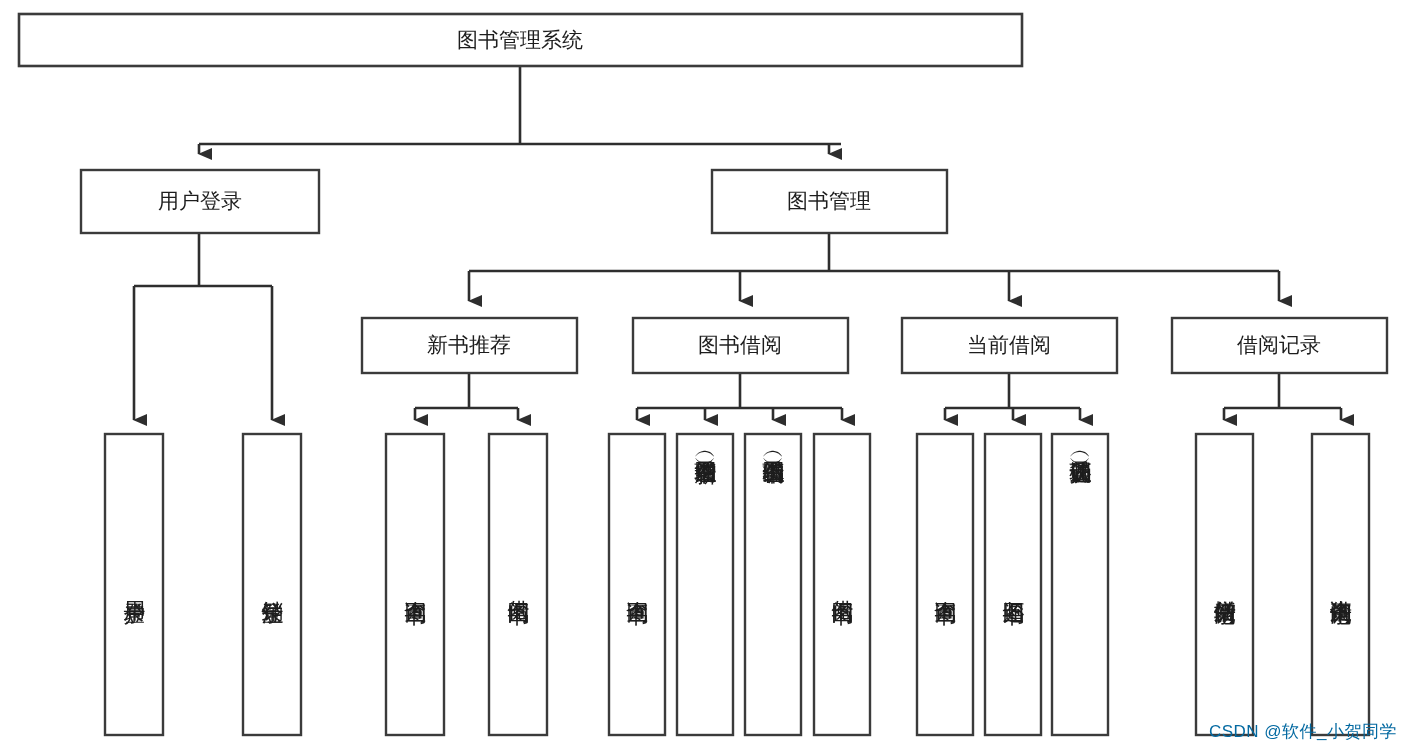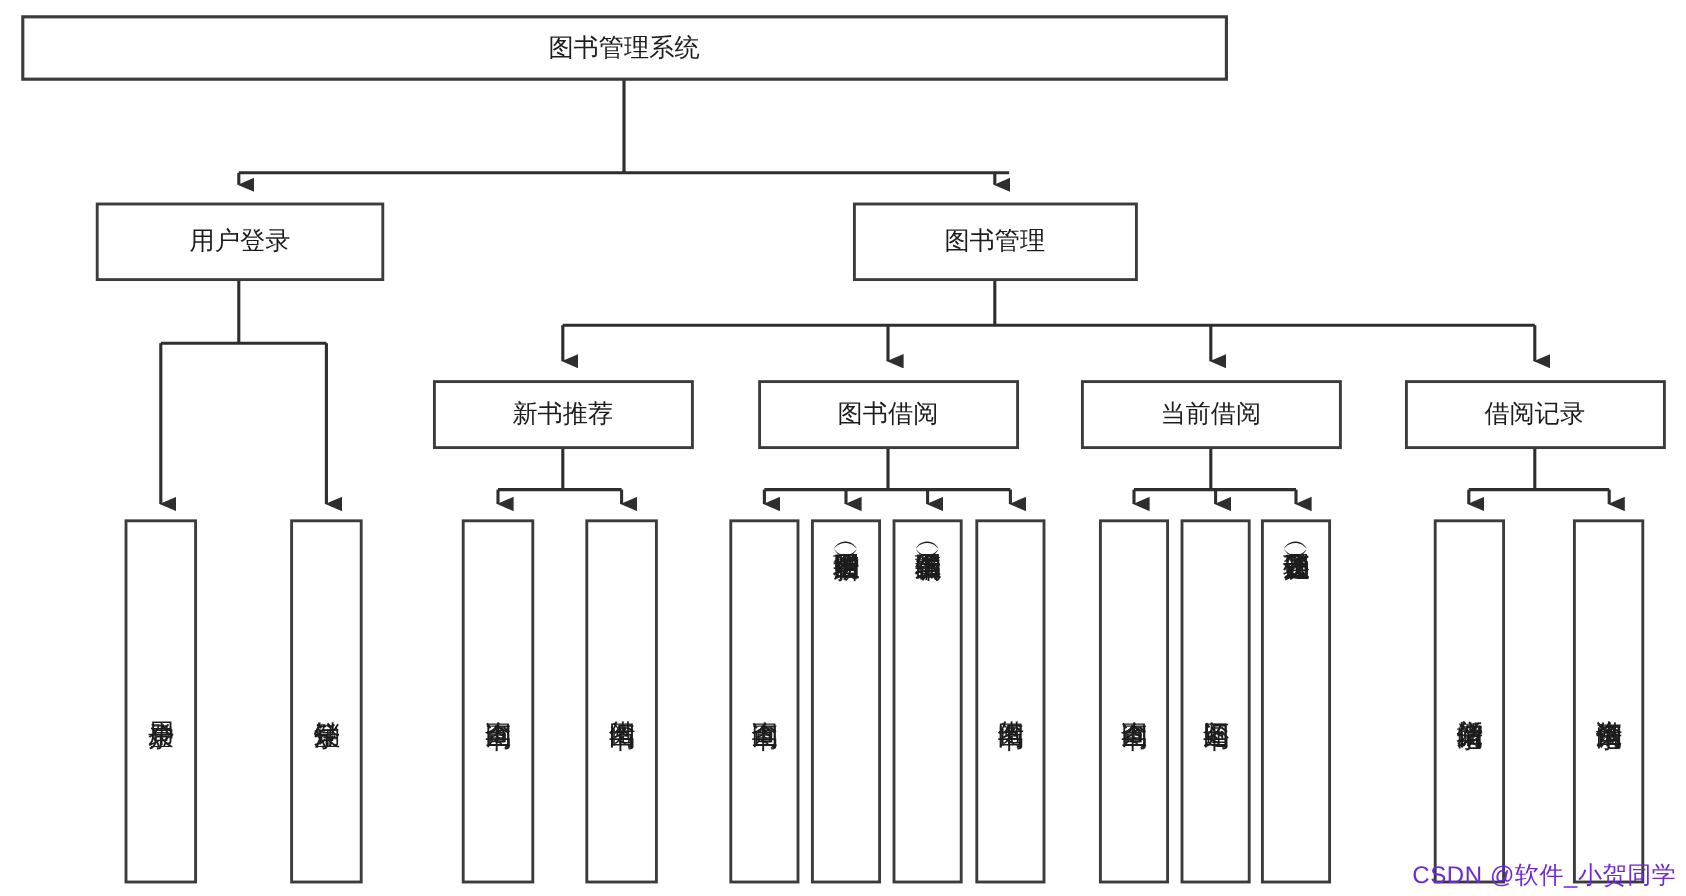--- a/index.html
+++ b/index.html
@@ -51,22 +51,22 @@
   }
   .arrow-head {
     fill: #2e2e2e;
     stroke: none;
   }
   .watermark {
     position: absolute;
     right: 8px;
     bottom: 4px;
     font-family: "Liberation Sans", "DejaVu Sans", sans-serif;
-    font-size: 20px;
-    color: #6d28d9;
+    font-size: 17px;
+    color: #0369a1;
     letter-spacing: 0.5px;
     white-space: nowrap;
     pointer-events: none;
   }
 </style>
 </head>
 <body>
 
 <div id="diagram-root">
 

